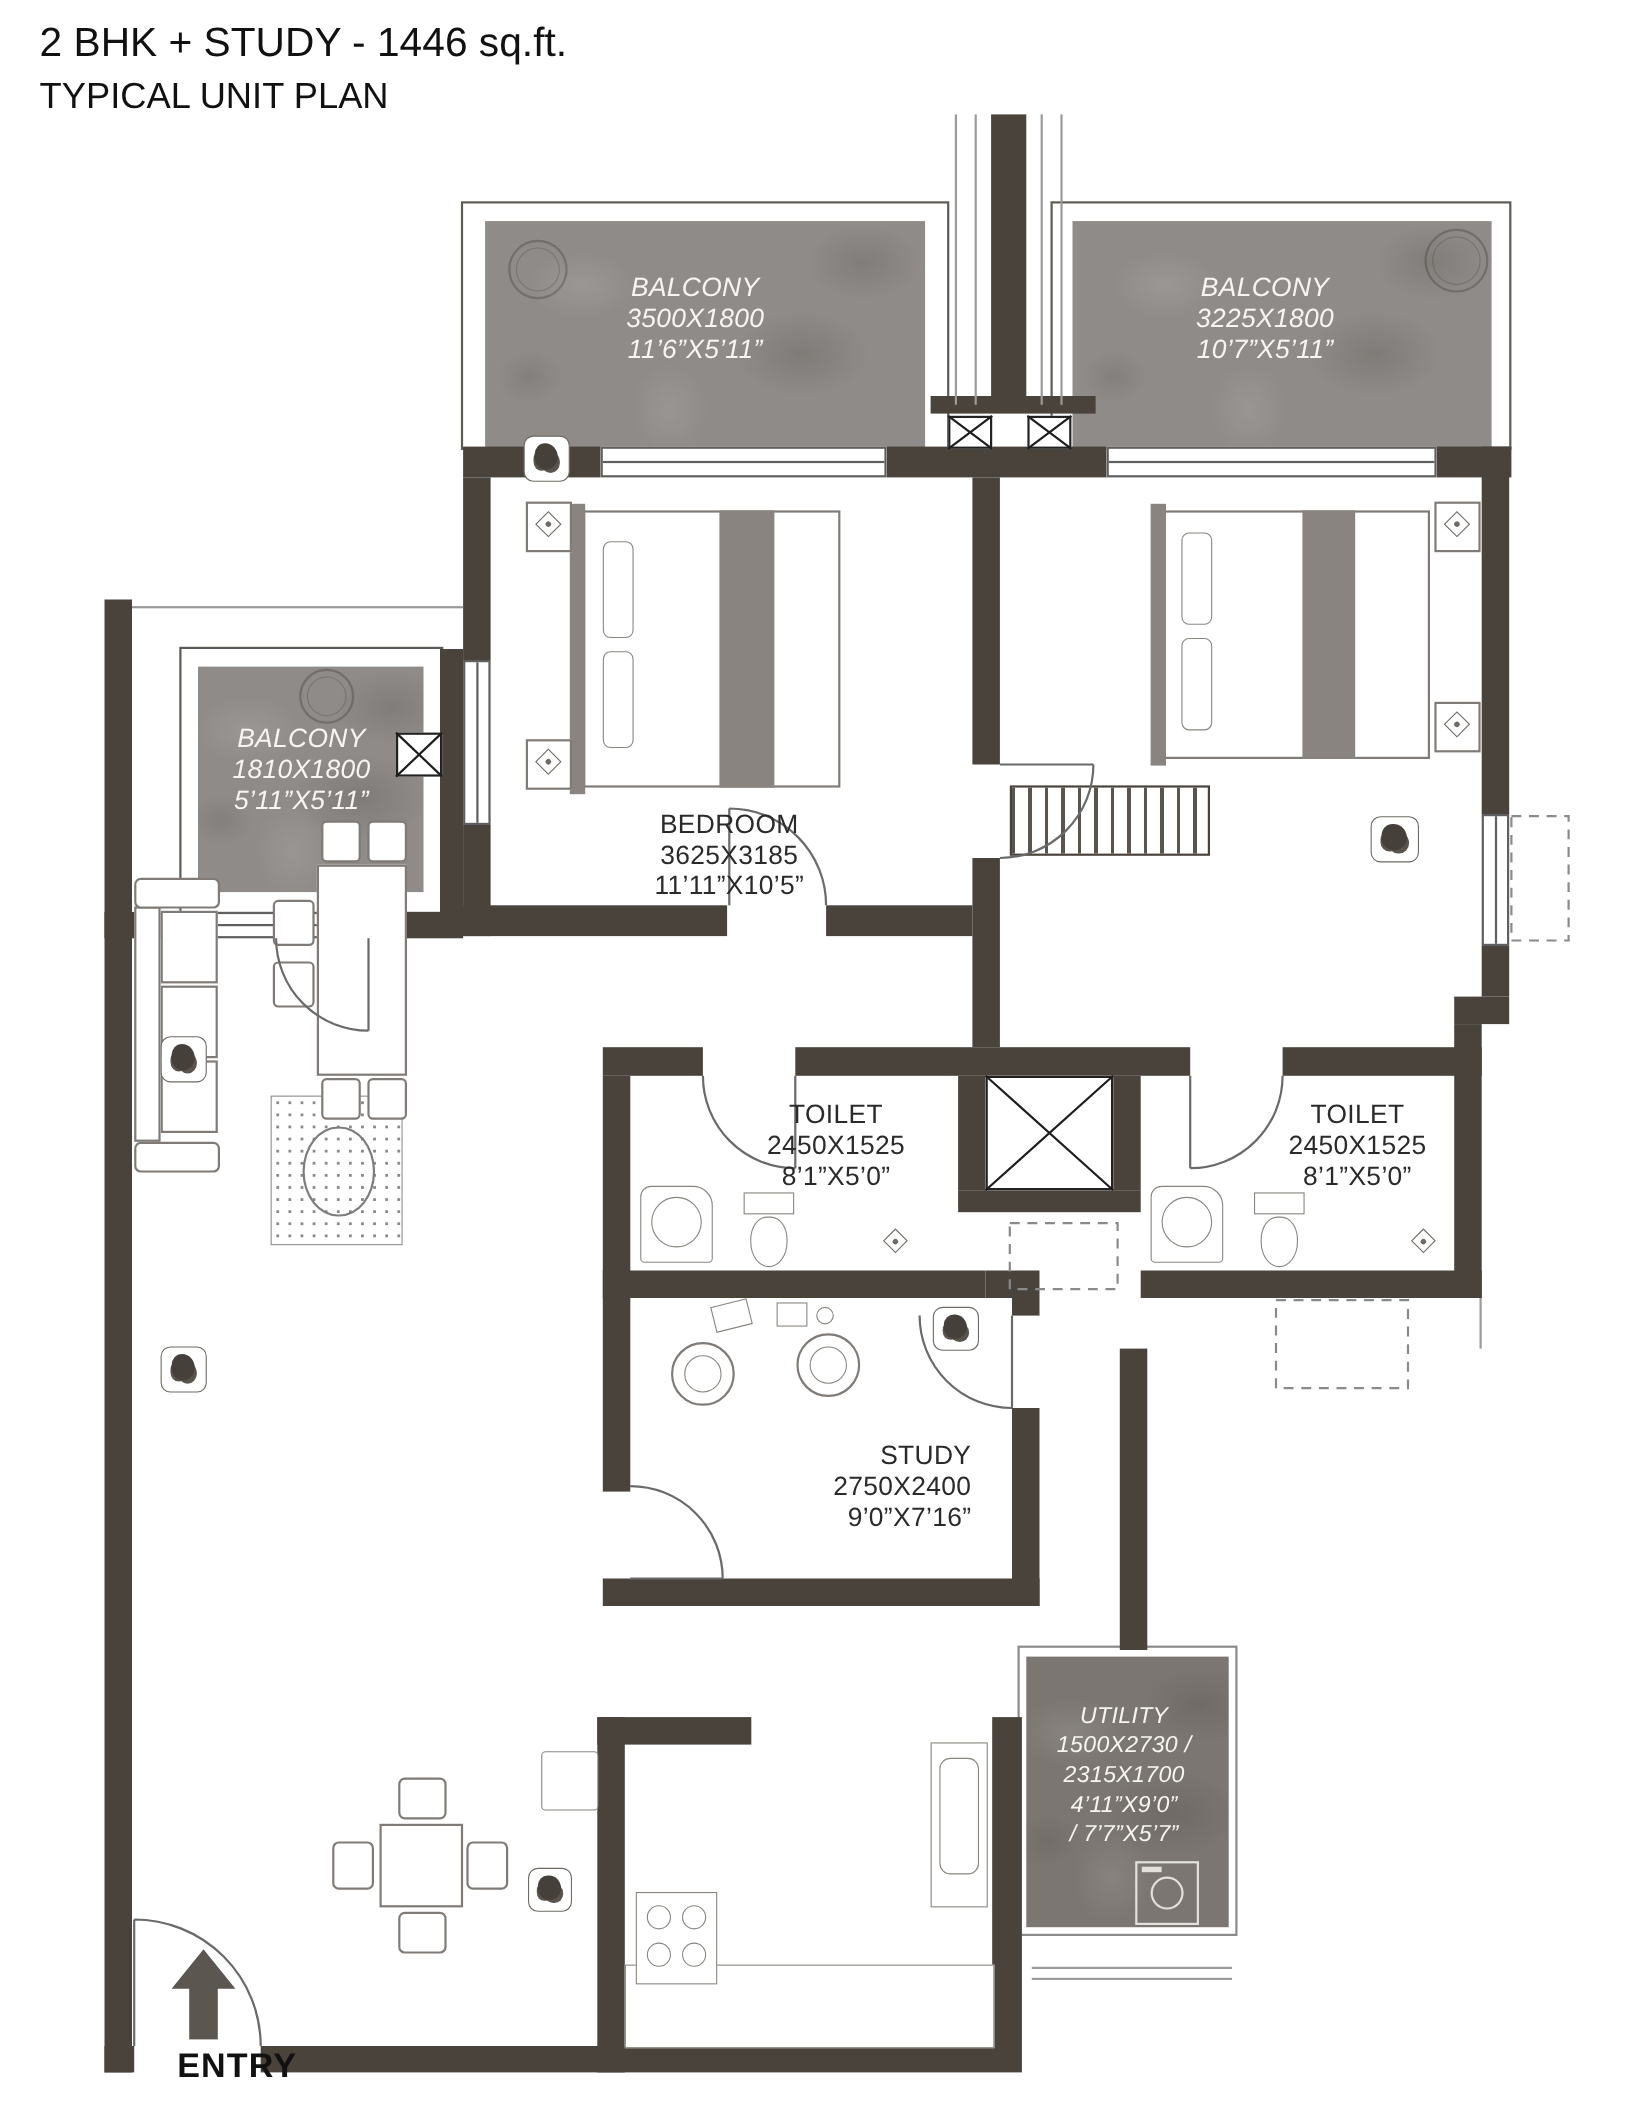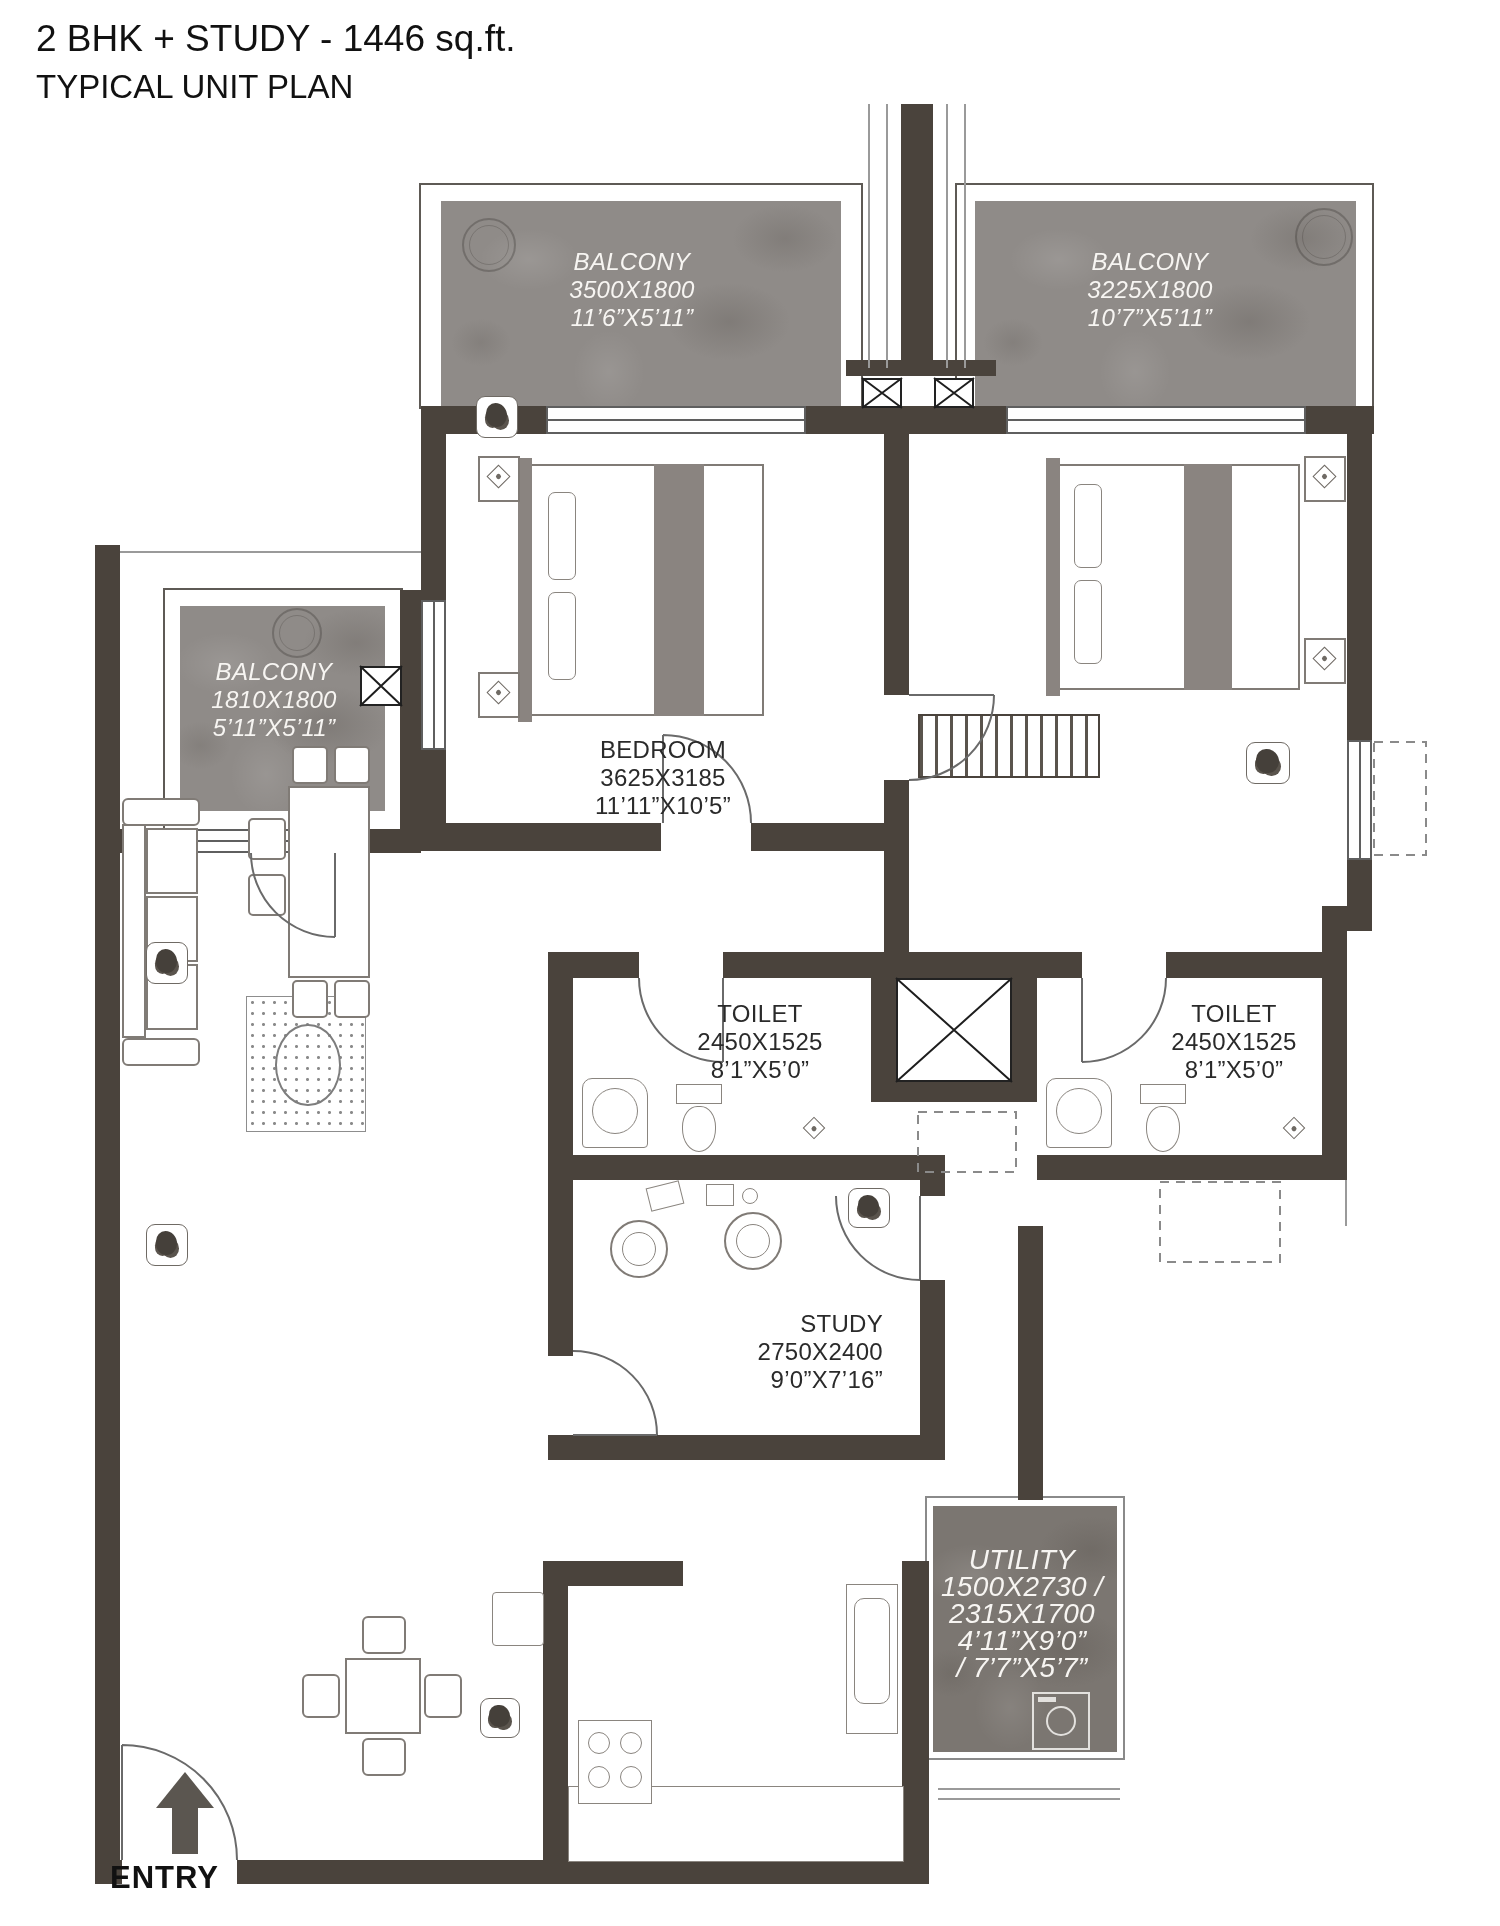--- a/index.html
+++ b/index.html
@@ -33,21 +33,21 @@
   .lamp::after{content:"";position:absolute;left:50%;top:50%;width:5px;height:5px;margin:-2.5px;
     border-radius:50%;background:#6f6a64;}
   .rug{position:absolute;border:1.5px solid #8d8d8d;background-color:#fff;
     background-image:radial-gradient(#8a8a8a 1.3px, transparent 1.6px);background-size:11px 11px;box-sizing:border-box;}
   .rugoval{position:absolute;left:24%;top:20%;width:52%;height:58%;border:2px solid #7d7d7d;border-radius:50%;}
   .rlabel{position:absolute;width:300px;text-align:center;font-size:24px;line-height:28px;
     color:#2a2a2a;letter-spacing:0.3px;}
   .white{color:#f7f5f2;font-style:italic;}
   .title1{position:absolute;left:36px;top:18px;font-size:37px;color:#111;}
   .title2{position:absolute;left:36px;top:68px;font-size:33px;color:#111;}
-  .entrylabel{position:absolute;left:110px;top:1860px;width:160px;text-align:left;
+  .entrylabel{position:absolute;left:110px;top:1860px;width:160px;text-align:right;
     font-size:31px;font-weight:bold;color:#111;letter-spacing:1px;}
   .arrowshaft{position:absolute;left:172px;top:1806px;width:26px;height:48px;background:#5b5650;}
   .arrowhead{position:absolute;left:156px;top:1772px;width:0;height:0;
     border-left:29px solid transparent;border-right:29px solid transparent;border-bottom:36px solid #5b5650;}
   .planter{position:absolute;border:2px solid rgba(40,36,32,0.28);border-radius:50%;}
   .planter::after{content:"";position:absolute;left:5px;top:5px;right:5px;bottom:5px;
     border:1.5px solid rgba(40,36,32,0.22);border-radius:50%;}
   svg.overlay{position:absolute;left:0;top:0;pointer-events:none;}
 </style>
 </head>
@@ -273,21 +273,21 @@
   <div class="rlabel" style="left:1084px;top:1000px;">
     <div>TOILET</div>
     <div>2450X1525</div>
     <div>8’1”X5’0”</div>
   </div>
   <div class="rlabel" style="left:583px;top:1310px;text-align:right;">
     <div>STUDY</div>
     <div>2750X2400</div>
     <div>9’0”X7’16”</div>
   </div>
-  <div class="rlabel white" style="left:872px;top:1546px;font-size:28px;line-height:27px;">
+  <div class="rlabel white" style="left:872px;top:1546px;font-size:21px;line-height:27px;">
     <div>UTILITY</div>
     <div>1500X2730 /</div>
     <div>2315X1700</div>
     <div>4’11”X9’0”</div>
     <div>/ 7’7”X5’7”</div>
   </div>
 
   <div class="entrylabel">ENTRY</div>
 
 </div>

